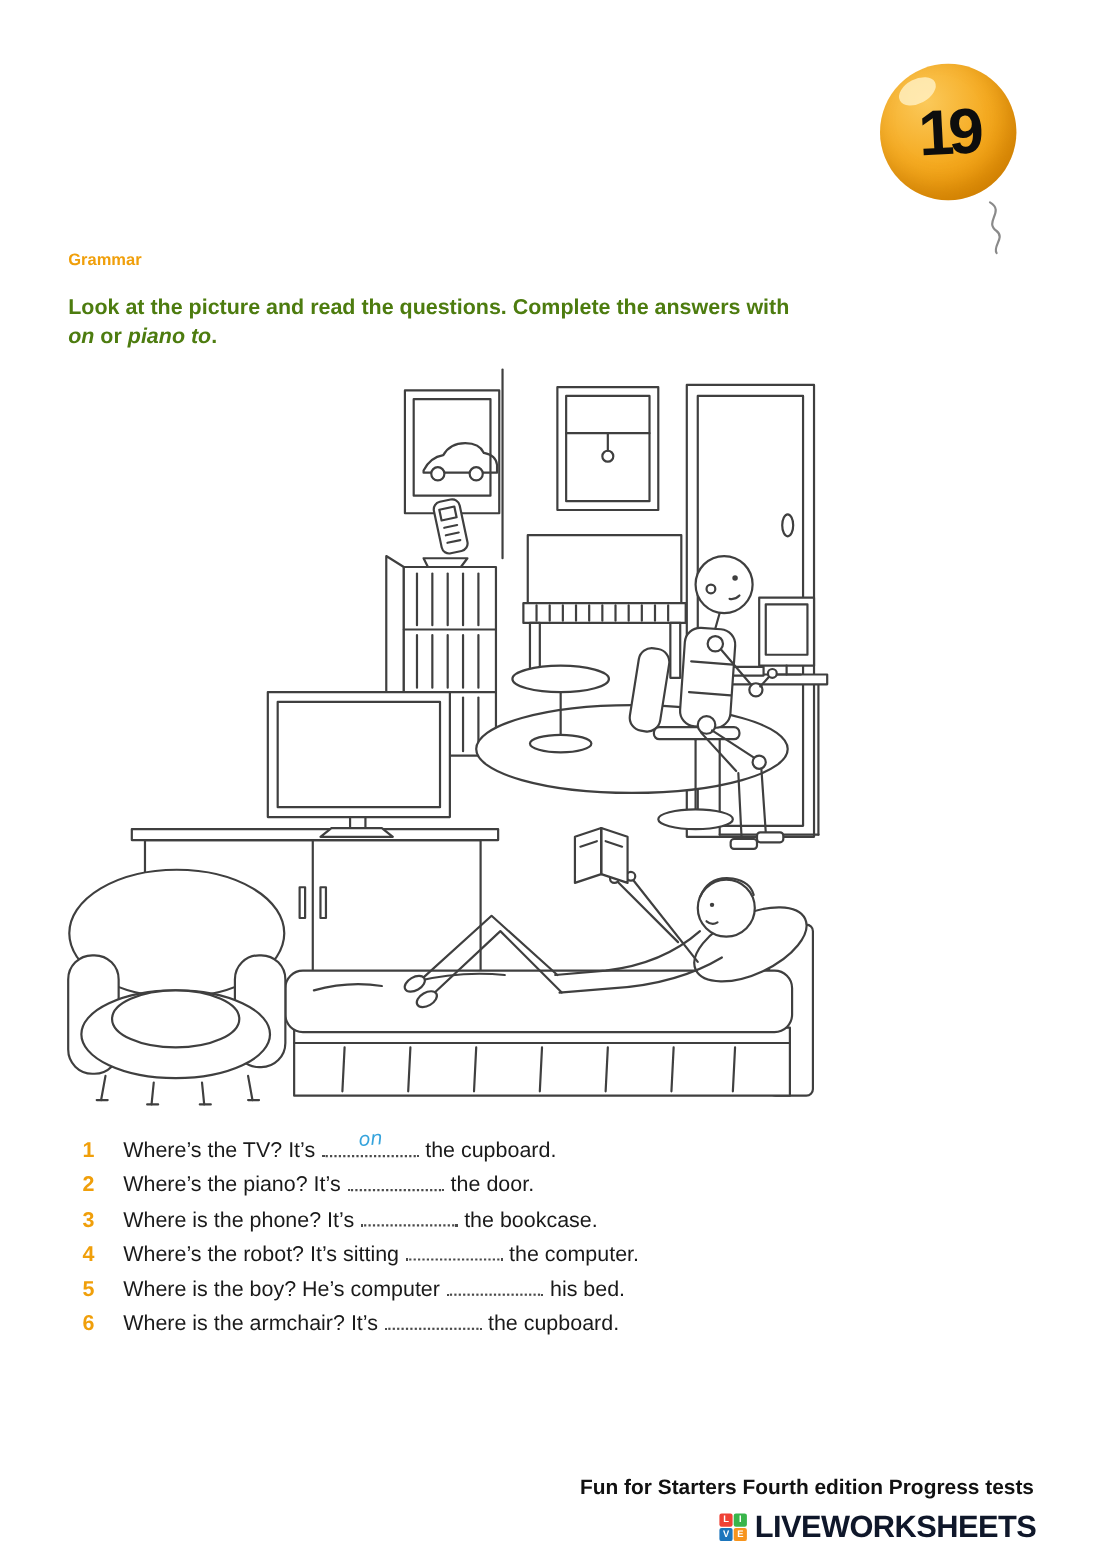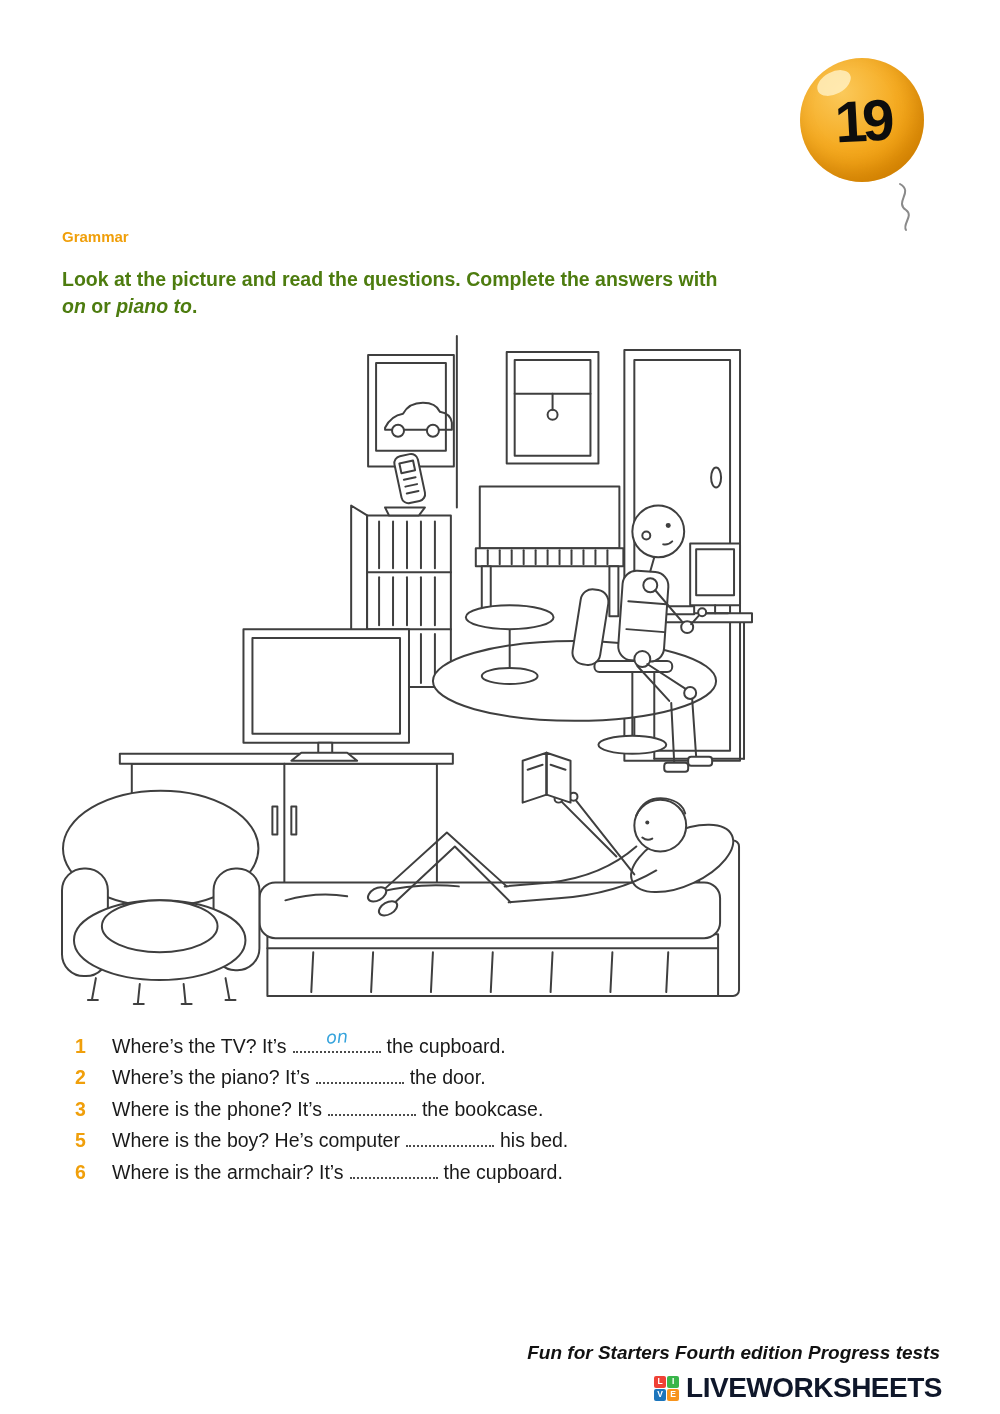--- a/index.html
+++ b/index.html
@@ -26,21 +26,21 @@
 
   
   .questions { position:absolute; left:75px; top:1031px; width:910px; font-size:19.5px; }
   .q { line-height:31.4px; white-space:nowrap; }
   .qnum { display:inline-block; width:37px; font-weight:700; }
   .blank { display:inline-block; width:88px; height:16px; border-bottom:2px dotted #4a4a4a; position:relative; margin:0 6px; vertical-align:baseline; }
   .answer { position:absolute; left:50%; bottom:-2px; transform:translateX(-50%) rotate(-4deg);
     font-size:17.5px; font-style:italic; font-family:"DejaVu Sans",sans-serif; }
 
   
-  .footer-credit { position:absolute; right:60px; top:1342px; font-size:19px; font-weight:700; color:#111;font-style:italic; }
+  .footer-credit { position:absolute; right:60px; top:1342px; font-size:19px; font-weight:700; color:#111; }
   .logo { position:absolute; right:58px; top:1372px; display:flex; align-items:center; gap:7px; }
   .logo-grid { display:grid; grid-template-columns:12px 12px; grid-auto-rows:12px; gap:1px; }
   .sq { width:12px; height:12px; display:flex; align-items:center; justify-content:center;
     color:#fff; font-size:8.5px; font-weight:700; border-radius:2px; line-height:1; }
   .logo-text { font-size:28px; font-weight:800; letter-spacing:-0.5px; }
 
   svg .ln { stroke:#3f3f3f; stroke-width:2; fill:none; stroke-linecap:round; stroke-linejoin:round; }
 </style>
 </head>
 <body>
@@ -277,20 +277,23 @@
     </div>
 
     <div class="q">
       <span class="qnum" style="color: rgb(240, 159, 10);">2</span><span>Where’s the piano? It’s</span><span class="blank"><span class="answer" style="color: rgb(53, 163, 220);"></span></span><span>the door.</span>
     </div>
 
     <div class="q">
       <span class="qnum" style="color: rgb(240, 159, 10);">3</span><span>Where is the phone? It’s</span><span class="blank"><span class="answer" style="color: rgb(53, 163, 220);"></span></span><span>the bookcase.</span>
     </div>
 
+    <div class="q">
+      <span class="qnum" style="color: rgb(240, 159, 10);">4</span><span>Where’s the robot? It’s sitting</span><span class="blank"><span class="answer" style="color: rgb(53, 163, 220);"></span></span><span>the computer.</span>
+    </div>
 
     <div class="q">
       <span class="qnum" style="color: rgb(240, 159, 10);">5</span><span>Where is the boy? He’s computer</span><span class="blank"><span class="answer" style="color: rgb(53, 163, 220);"></span></span><span>his bed.</span>
     </div>
 
     <div class="q">
       <span class="qnum" style="color: rgb(240, 159, 10);">6</span><span>Where is the armchair? It’s</span><span class="blank"><span class="answer" style="color: rgb(53, 163, 220);"></span></span><span>the cupboard.</span>
     </div>
 
 

